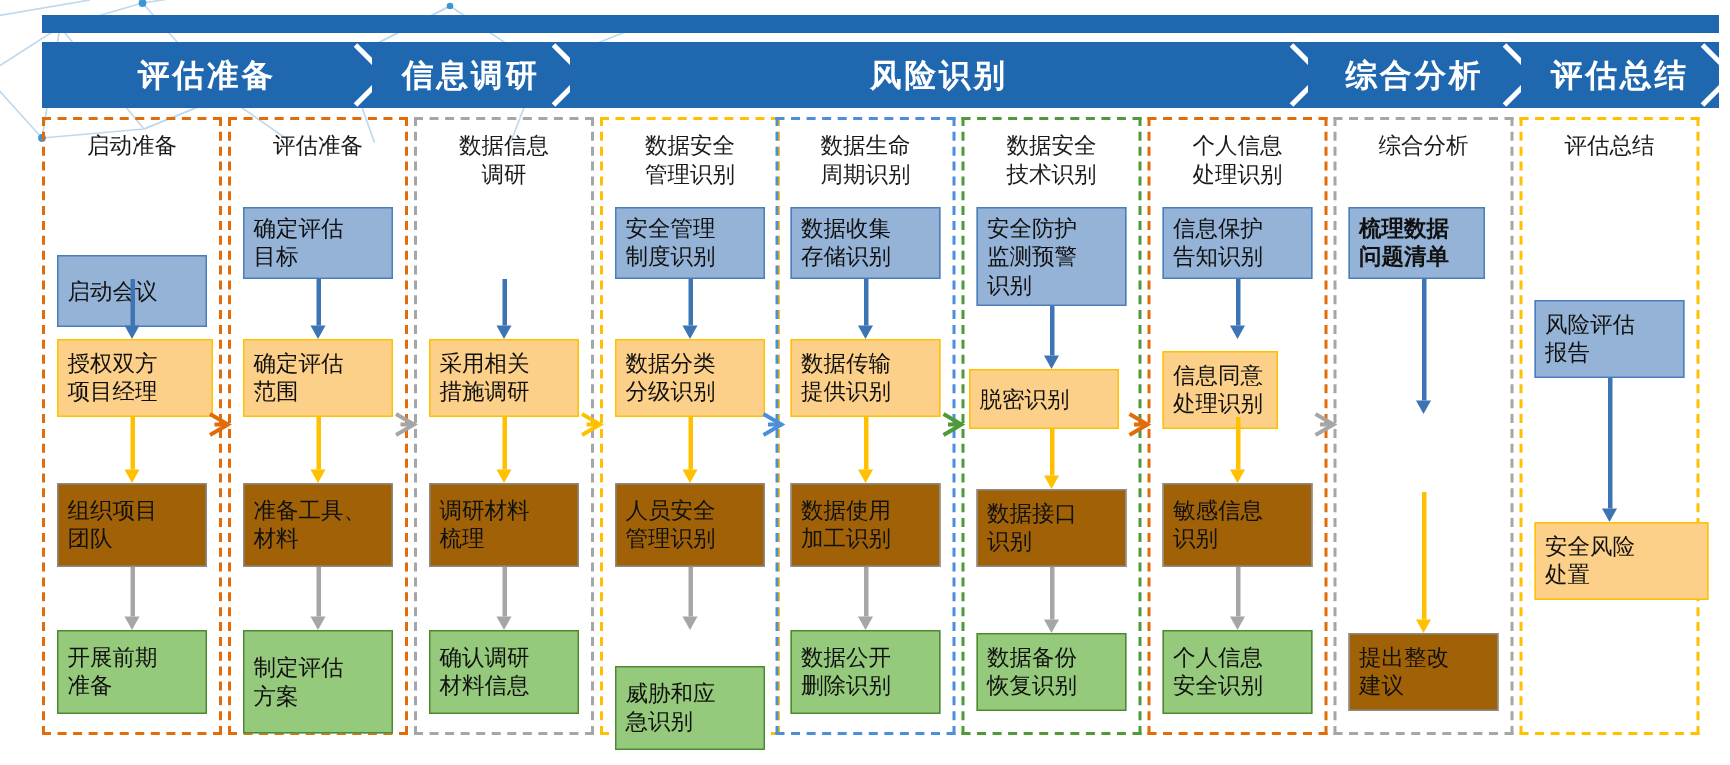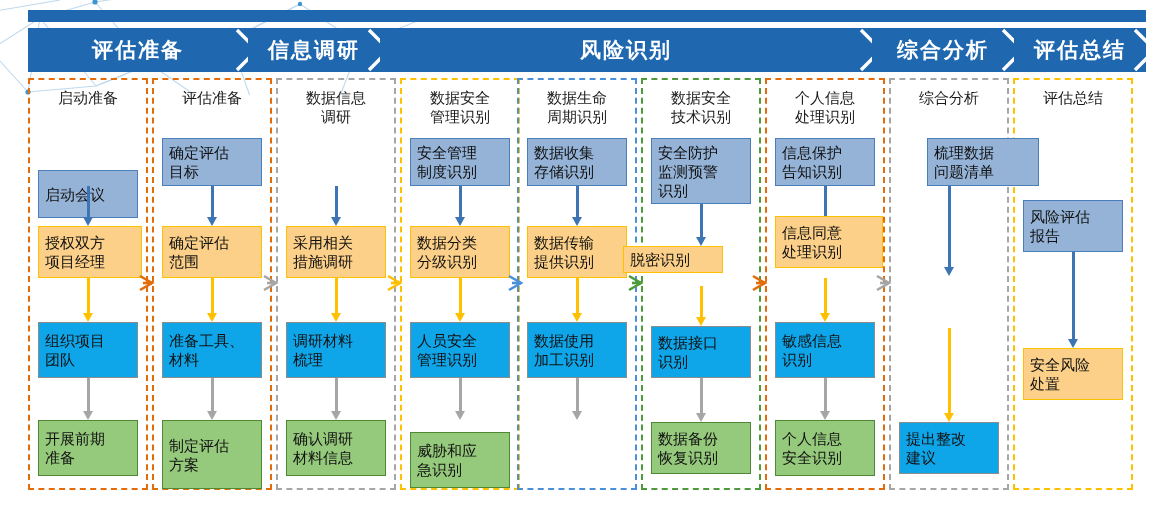--- a/index.html
+++ b/index.html
@@ -44,21 +44,21 @@
   
   .node{
     position:absolute;box-sizing:border-box;
     display:flex;align-items:center;
     font-size:15px;line-height:19px;color:#111;
     padding:3px 6px;white-space:pre-line;
     border-width:1.5px;border-style:solid;
   }
   .n-blue  {background:#95B3D7;border-color:#4A7EBB;}
   .n-yellow{background:#FCD088;border-color:#FFC000;}
-  .n-gray  {background:#0ea5e9;border-color:#8C8C8C;}
+  .n-gray  {background:#a16207;border-color:#8C8C8C;}
   .n-green {background:#95C97B;border-color:#4E8A33;}
 
   
   .vcon{position:absolute;width:10px;}
   .vcon .stem{position:absolute;left:4px;top:0;width:3px;}
   .vcon .head{position:absolute;left:0;bottom:0;width:0;height:0;border-left:5px solid transparent;border-right:5px solid transparent;}
   .c-blue  .stem{background:#3C74B4;} .c-blue  .head{border-top:9px solid #3C74B4;}
   .c-yellow .stem{background:#FFC000;} .c-yellow .head{border-top:9px solid #FFC000;}
   .c-gray  .stem{background:#A6A6A6;} .c-gray  .head{border-top:9px solid #A6A6A6;}
 
@@ -248,99 +248,101 @@
     <div class="vcon c-yellow" style="left: 455px; top: 278px; height: 44px;">
       <div class="stem" style="height:35px"></div>
       <div class="head"></div>
     </div>
     <div class="node n-gray" style="left: 410px; top: 322px; width: 100px; height: 56px; position: absolute;"><span style="white-space: pre-line;">人员安全
 管理识别</span></div>
     <div class="vcon c-gray" style="left: 455px; top: 378px; height: 42px;">
       <div class="stem" style="height:33px"></div>
       <div class="head"></div>
     </div>
-    <div class="node n-green" style="left: 410px; top: 432px; width: 100px; height: 56px; position: absolute;"><span style="white-space: pre-line;">威胁和应
+    <div class="node n-green" style="left: 410px; top: 444px; width: 100px; height: 56px; position: absolute;"><span style="white-space: pre-line;">威胁和应
 急识别</span></div>
     <div class="node n-blue" style="left: 527px; top: 138px; width: 100px; height: 48px; position: absolute;"><span style="white-space: pre-line;">数据收集
 存储识别</span></div>
     <div class="vcon c-blue" style="left: 572px; top: 186px; height: 40px;">
       <div class="stem" style="height:31px"></div>
       <div class="head"></div>
     </div>
     <div class="node n-yellow" style="left: 527px; top: 226px; width: 100px; height: 52px; position: absolute;"><span style="white-space: pre-line;">数据传输
 提供识别</span></div>
     <div class="vcon c-yellow" style="left: 572px; top: 278px; height: 44px;">
       <div class="stem" style="height:35px"></div>
       <div class="head"></div>
     </div>
     <div class="node n-gray" style="left: 527px; top: 322px; width: 100px; height: 56px; position: absolute;"><span style="white-space: pre-line;">数据使用
 加工识别</span></div>
     <div class="vcon c-gray" style="left: 572px; top: 378px; height: 42px;">
       <div class="stem" style="height:33px"></div>
       <div class="head"></div>
     </div>
+    <div class="node n-green" style="left: 527px; top: 420px; width: 100px; height: 56px; position: absolute;"><span style="white-space: pre-line;">数据公开
+删除识别</span></div>
     <div class="node n-blue" style="left: 651px; top: 138px; width: 100px; height: 66px; position: absolute;"><span style="white-space: pre-line;">安全防护
 监测预警
 识别</span></div>
     <div class="vcon c-blue" style="left: 696px; top: 204px; height: 42px;">
       <div class="stem" style="height:33px"></div>
       <div class="head"></div>
     </div>
-    <div class="node n-yellow" style="left: 623px; top: 246px; width: 100px; height: 27px; position: absolute;"><span style="white-space: pre-line;">脱密识别</span></div>
+    <div class="node n-yellow" style="left: 646px; top: 246px; width: 100px; height: 40px; position: absolute;"><span style="white-space: pre-line;">脱密识别</span></div>
     <div class="vcon c-yellow" style="left: 696px; top: 286px; height: 40px;">
       <div class="stem" style="height:31px"></div>
       <div class="head"></div>
     </div>
     <div class="node n-gray" style="left: 651px; top: 326px; width: 100px; height: 52px; position: absolute;"><span style="white-space: pre-line;">数据接口
 识别</span></div>
     <div class="vcon c-gray" style="left: 696px; top: 378px; height: 44px;">
       <div class="stem" style="height:35px"></div>
       <div class="head"></div>
     </div>
     <div class="node n-green" style="left: 651px; top: 422px; width: 100px; height: 52px; position: absolute;"><span style="white-space: pre-line;">数据备份
 恢复识别</span></div>
     <div class="node n-blue" style="left: 775px; top: 138px; width: 100px; height: 48px; position: absolute;"><span style="white-space: pre-line;">信息保护
 告知识别</span></div>
     <div class="vcon c-blue" style="left: 820px; top: 186px; height: 40px;">
       <div class="stem" style="height:31px"></div>
       <div class="head"></div>
     </div>
-    <div class="node n-yellow" style="left: 775px; top: 216px; width: 108px; height: 52px; position: absolute;"><span style="white-space: pre-line;">信息同意
+    <div class="node n-yellow" style="left: 775px; top: 234px; width: 77px; height: 52px; position: absolute;"><span style="white-space: pre-line;">信息同意
 处理识别</span></div>
     <div class="vcon c-yellow" style="left: 820px; top: 278px; height: 44px;">
       <div class="stem" style="height:35px"></div>
       <div class="head"></div>
     </div>
     <div class="node n-gray" style="left: 775px; top: 322px; width: 100px; height: 56px; position: absolute;"><span style="white-space: pre-line;">敏感信息
 识别</span></div>
     <div class="vcon c-gray" style="left: 820px; top: 378px; height: 42px;">
       <div class="stem" style="height:33px"></div>
       <div class="head"></div>
     </div>
     <div class="node n-green" style="left: 775px; top: 420px; width: 100px; height: 56px; position: absolute;"><span style="white-space: pre-line;">个人信息
 安全识别</span></div>
-    <div class="node n-blue" style="left: 927px; top: 138px; width: 112px; height: 48px; position: absolute;"><span style="white-space: pre-line;">梳理数据
+    <div class="node n-blue" style="left: 899px; top: 138px; width: 91px; height: 48px; position: absolute; font-weight: bold;"><span style="white-space: pre-line;">梳理数据
 问题清单</span></div>
     <div class="vcon c-blue" style="left: 944px; top: 186px; height: 90px;">
       <div class="stem" style="height:81px"></div>
       <div class="head"></div>
     </div>
     <div class="vcon c-yellow" style="left: 944px; top: 328px; height: 94px;">
       <div class="stem" style="height:85px"></div>
       <div class="head"></div>
     </div>
     <div class="node n-gray" style="left: 899px; top: 422px; width: 100px; height: 52px; position: absolute;"><span style="white-space: pre-line;">提出整改
 建议</span></div>
     <div class="node n-blue" style="left: 1023px; top: 200px; width: 100px; height: 52px; position: absolute;"><span style="white-space: pre-line;">风险评估
 报告</span></div>
     <div class="vcon c-blue" style="left: 1068px; top: 252px; height: 96px;">
       <div class="stem" style="height:87px"></div>
       <div class="head"></div>
     </div>
-    <div class="node n-yellow" style="left: 1023px; top: 348px; width: 100px; height: 52px; position: absolute;"><span style="white-space: pre-line;">安全风险
+    <div class="node n-yellow" style="left: 1023px; top: 348px; width: 116px; height: 52px; position: absolute;"><span style="white-space: pre-line;">安全风险
 处置</span></div>
     <div class="harrow" style="left: 139px; top: 273px;">
       <svg width="22" height="20" viewBox="0 0 22 20">
         <path d="M1 3 L13 10 L1 17" fill="none" stroke="#E36C0A" stroke-width="2.6" stroke-linejoin="miter"></path>
         <path d="M4 10 L13 10" stroke="#E36C0A" stroke-width="2.6"></path>
       </svg>
     </div>
     <div class="harrow" style="left: 263px; top: 273px;">
       <svg width="22" height="20" viewBox="0 0 22 20">
         <path d="M1 3 L13 10 L1 17" fill="none" stroke="#A6A6A6" stroke-width="2.6" stroke-linejoin="miter"></path>

